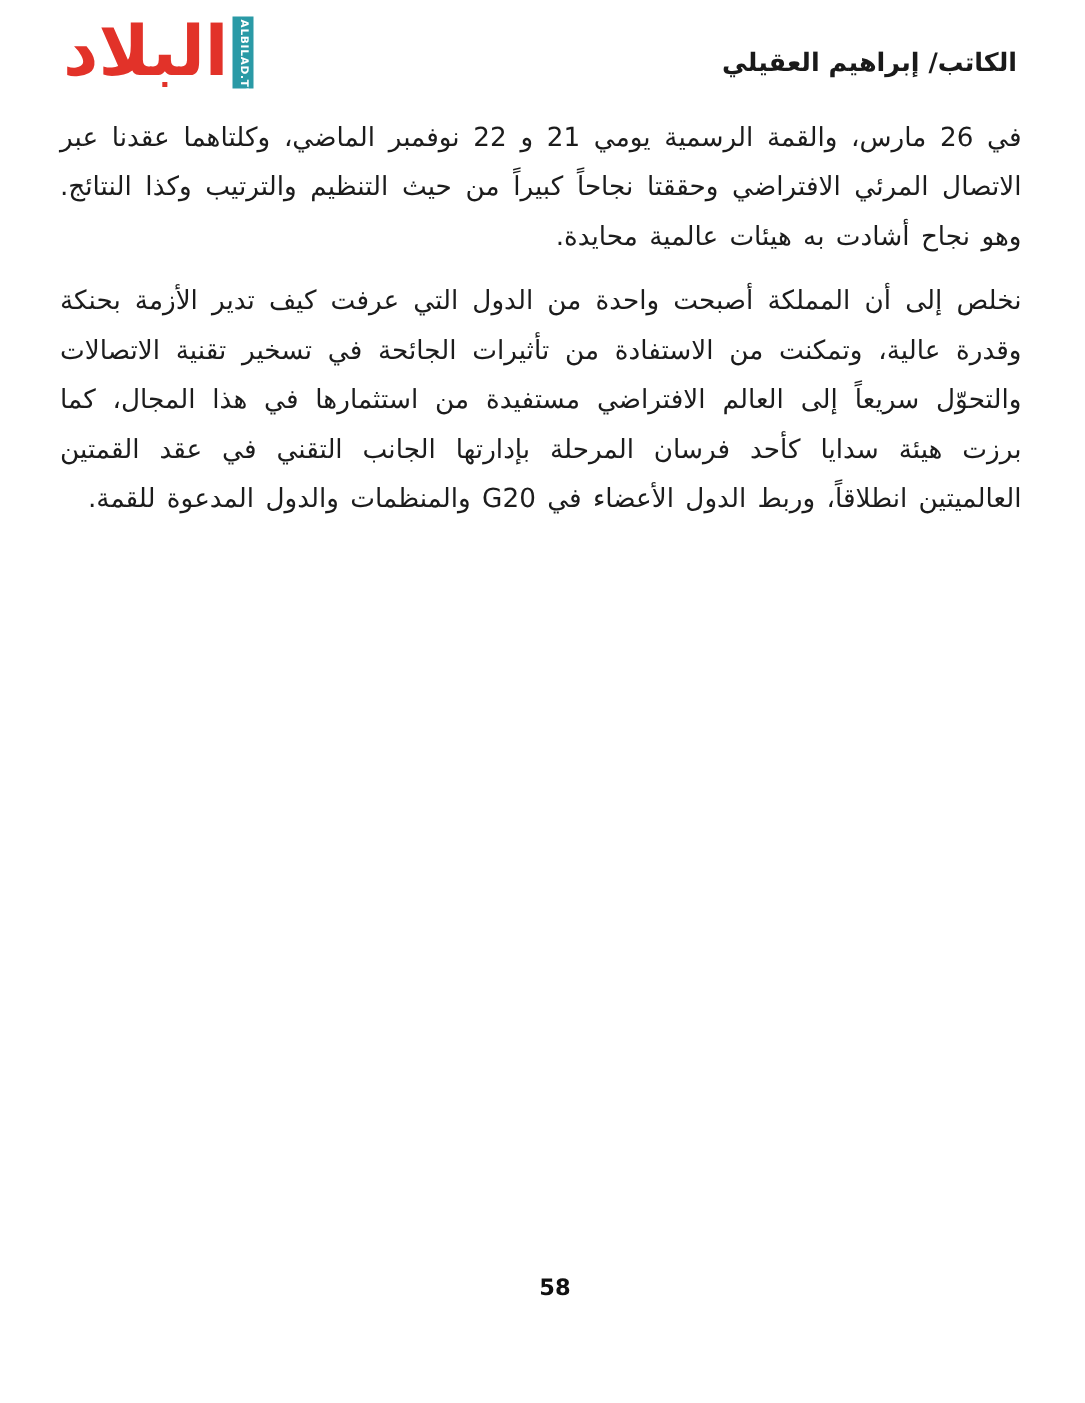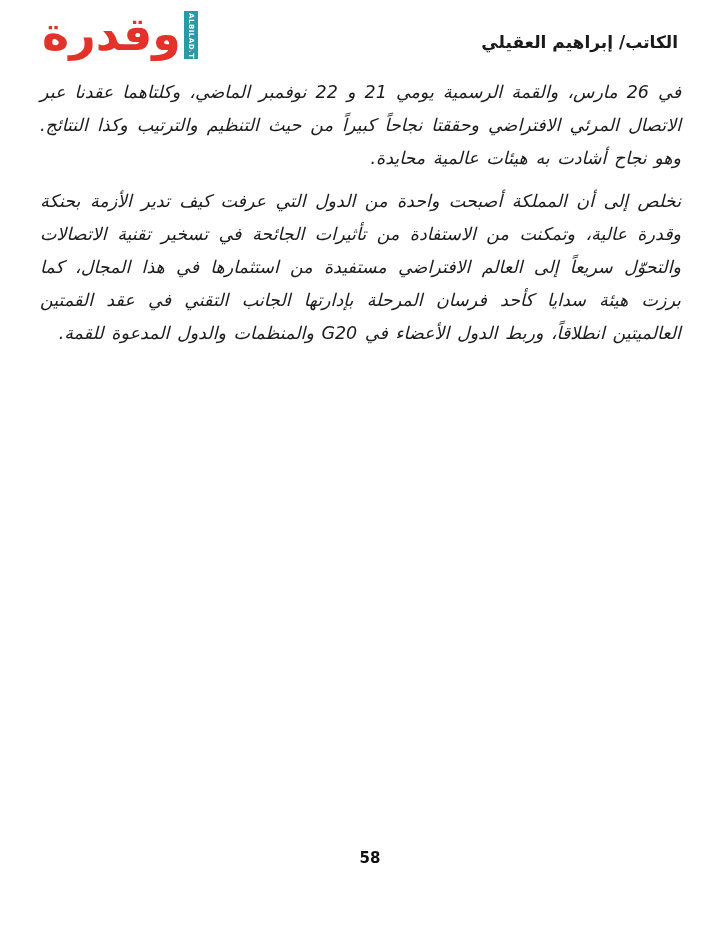--- a/index.html
+++ b/index.html
@@ -75,21 +75,20 @@
     top: 76px;
     right: 42px;
     left: 40px;
     direction: rtl;
     text-align: justify;
     text-align-last: right;
     font-size: 17.5px;
     line-height: 33px;
     color: #1c1c1c;
     word-spacing: 2px;
-    font-style: italic;
   }
   .content p {
     margin: 0 0 10px 0;
   }
 
   
   .page-number {
     position: absolute;
     left: 17px;
     right: 0;
@@ -100,21 +99,21 @@
     color: #111111;
   }
 </style>
 </head>
 <body>
 
 <div class="page">
 
   <div class="header">
     <div class="logo">
-      <span class="logo-arabic">وقدرة</span>
+      <span class="logo-arabic">البلاد</span>
       <span class="logo-strip">
         <span class="vtext">ALBILAD.TV</span>
       </span>
     </div>
     <div class="writer">الكاتب/ إبراهيم العقيلي</div>
   </div>
 
   <div class="content">
     <p>في 26 مارس، والقمة الرسمية يومي 21 و 22 نوفمبر الماضي، وكلتاهما عقدنا عبر الاتصال المرئي الافتراضي وحققتا نجاحاً كبيراً من حيث التنظيم والترتيب وكذا النتائج. وهو نجاح أشادت به هيئات عالمية محايدة.</p>
     <p>نخلص إلى أن المملكة أصبحت واحدة من الدول التي عرفت كيف تدير الأزمة بحنكة وقدرة عالية، وتمكنت من الاستفادة من تأثيرات الجائحة في تسخير تقنية الاتصالات والتحوّل سريعاً إلى العالم الافتراضي مستفيدة من استثمارها في هذا المجال، كما برزت هيئة سدايا كأحد فرسان المرحلة بإدارتها الجانب التقني في عقد القمتين العالميتين انطلاقاً، وربط الدول الأعضاء في G20 والمنظمات والدول المدعوة للقمة.</p>

